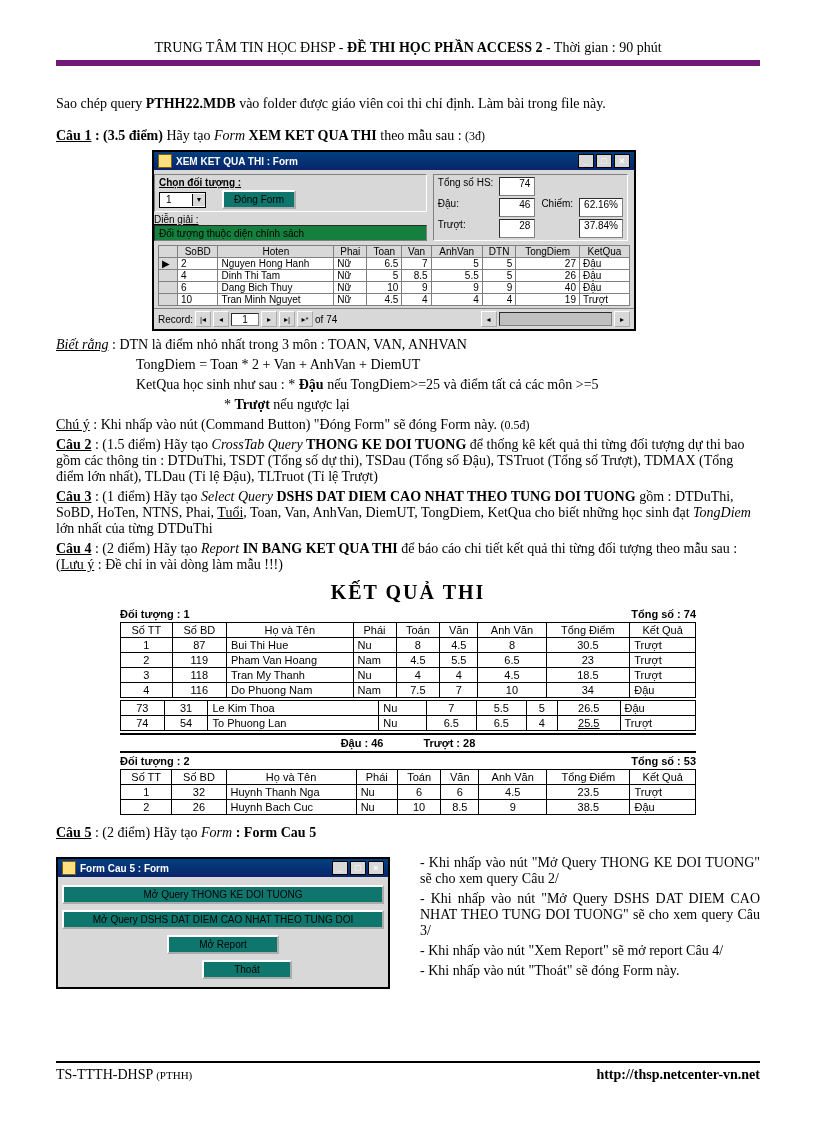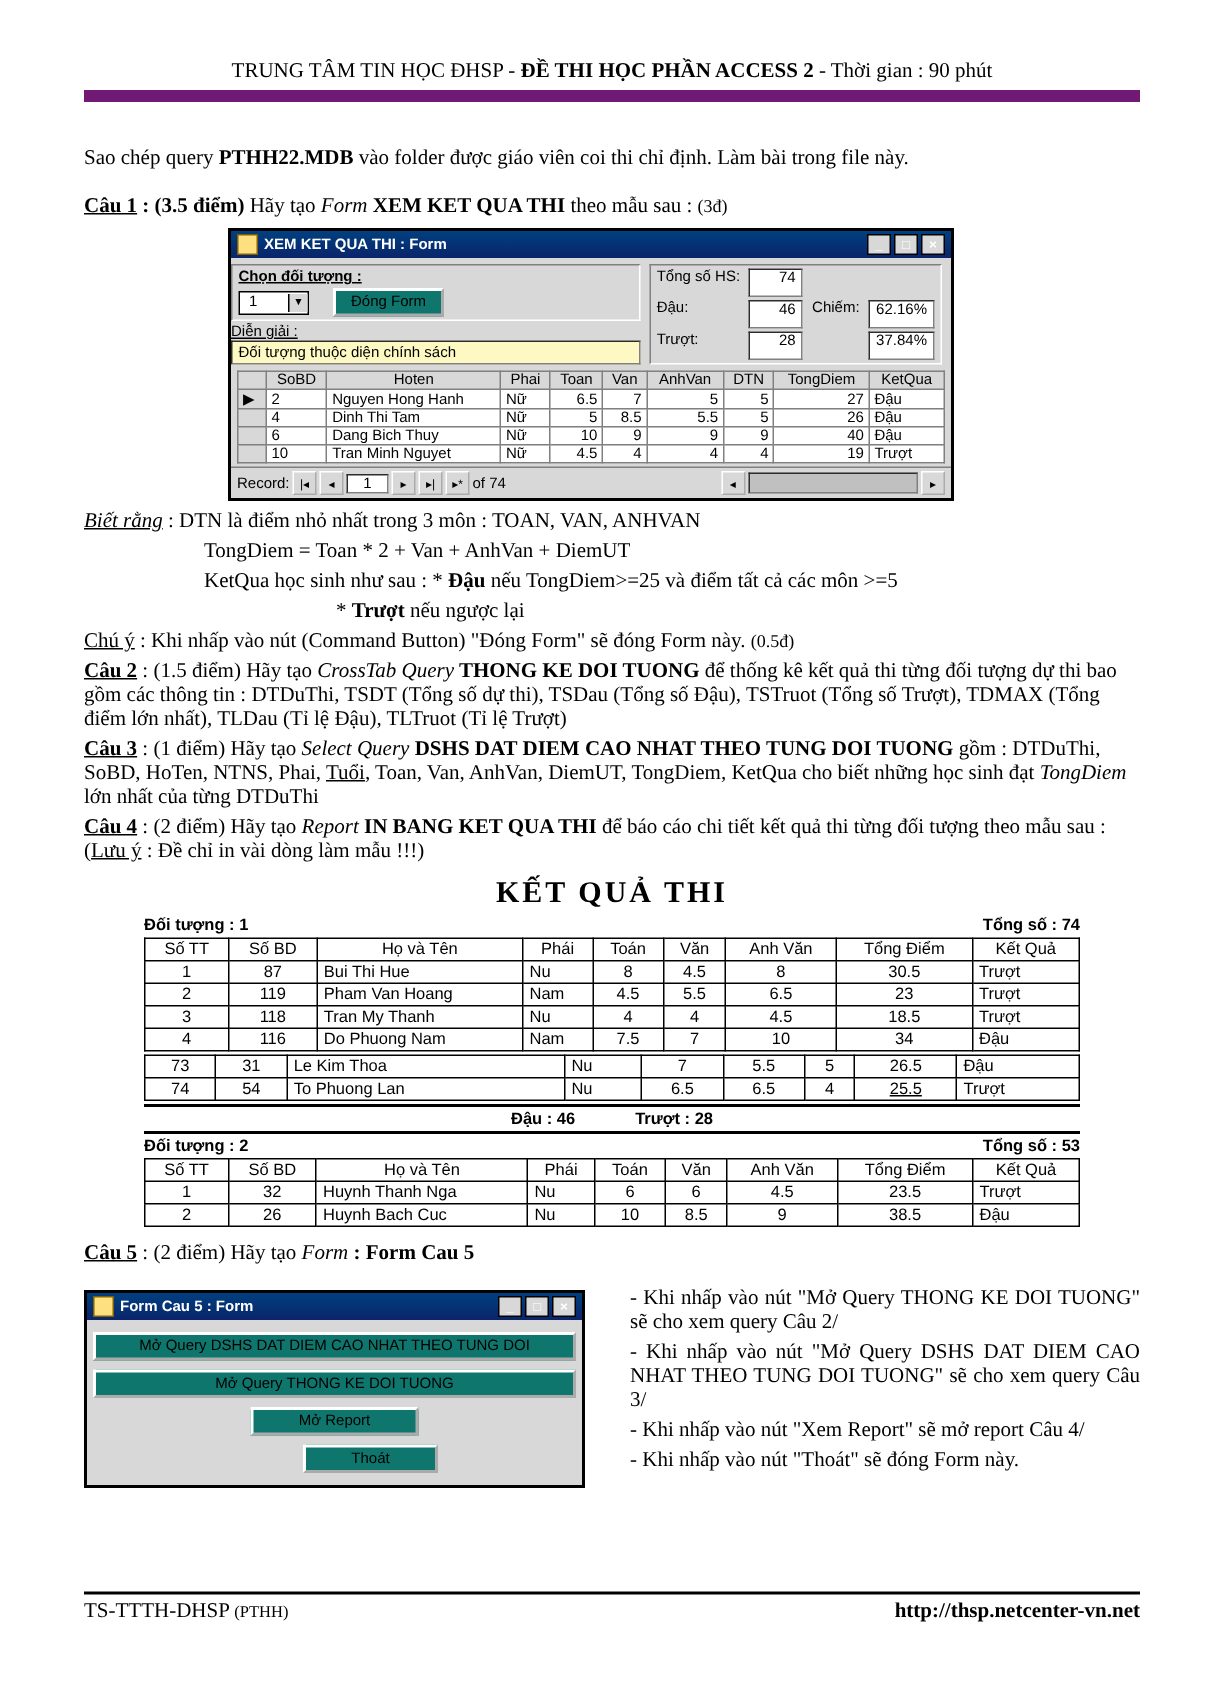--- a/index.html
+++ b/index.html
@@ -10,21 +10,21 @@
     padding: 40px 56px;
     box-sizing: border-box;
     font-family: "Times New Roman", serif;
     font-size: 14px;
     color: #000;
     position: relative;
     background: #fff;
   }
   .header {
     text-align: center;
-    border-bottom: 8px solid #701a75;
+    border-bottom: 6px solid #701a75;
     padding-bottom: 4px;
     margin-bottom: 30px;
     font-size: 14px;
   }
   .header b { font-weight: bold; }
   p { margin: 4px 0; }
   .u { text-decoration: underline; }
   .i { font-style: italic; }
   .b { font-weight: bold; }
   .instr { margin: 6px 0 16px 0; }
@@ -75,21 +75,21 @@
     display:inline-flex; align-items:center;
     background:#fff; border:1px solid #000;
     height:14px;
   }
   .combo .val { padding:0 6px; min-width: 20px; font-size:10px; }
   .combo .drop {
     width:12px; height:12px; background:#d8d8d8; border-left:1px solid #000;
     display:flex;align-items:center;justify-content:center;font-size:7px;
   }
   .txtfield {
-    background:#fef9c3; border:1px inset #808080;
+    background:#15803d; border:1px inset #808080;
     padding:0 4px; height:14px; min-width:120px; font-size:10px;
     display:flex;align-items:center;
   }
   .btn3d {
     background:#0f766e; border:2px outset #fff; padding:2px 10px;
     font-size:10px;
   }
   .statbox {
     font-size:10px; display:grid; grid-template-columns:auto auto auto auto; gap:2px 6px;
   }
@@ -107,21 +107,21 @@
     border-top:1px solid #808080;
   }
   .navbtn { width:14px;height:14px;background:#d8d8d8;border:1px outset #fff;font-size:8px;display:flex;align-items:center;justify-content:center; }
   .navfield { background:#fff;border:1px inset #808080;padding:0 4px;min-width:18px;text-align:center; }
 
   
   .reporttitle {
     text-align:center; font-weight:bold; font-size:20px; letter-spacing:2px;
     margin: 8px 0 4px 0;
   }
-  .repwrap { margin: 0 40px; font-size: 11px; }
+  .repwrap { margin: 0 64px; font-size: 11px; }
   .tbl {
     width:100%; border-collapse:collapse; font-size:11px; margin:2px 0;
     font-family: Arial, sans-serif;
   }
   .tbl th, .tbl td { border:1px solid #000; padding:1px 4px; }
   .tbl th { font-weight:normal; }
   .groupline { display:flex; justify-content:space-between; font-weight:bold; font-size:11px; margin:2px 0; font-family:Arial, sans-serif;}
   .sumline { border-top:2px solid #000;border-bottom:2px solid #000; padding:2px 0; display:flex; gap:40px; font-weight:bold; font-size:11px; font-family:Arial,sans-serif; justify-content:center;}
 
   
@@ -456,22 +456,22 @@
     <div class="win win2">
       <div class="titlebar">
         <span class="t-icon"></span>
         <span>Form Cau 5 : Form</span>
         <span class="spacer"></span>
         <span class="winbtn">_</span>
         <span class="winbtn">□</span>
         <span class="winbtn">×</span>
       </div>
       <div class="body">
+        <span class="btn3d" style="width:95%;text-align:center;">Mở Query THONG KE DOI TUONG</span>
         <span class="btn3d" style="width:95%;text-align:center;">Mở Query DSHS DAT DIEM CAO NHAT THEO TUNG DOI</span>
-        <span class="btn3d" style="width:95%;text-align:center;">Mở Query THONG KE DOI TUONG</span>
         <span class="btn3d" style="padding:2px 30px;">Mở Report</span>
         <span class="btn3d" style="padding:2px 30px;margin-left:48px;">Thoát</span>
       </div>
     </div>
   </div>
   <div class="col bullets just">
     <p>Khi nhấp vào nút "Mở Query THONG KE DOI TUONG" sẽ cho xem query Câu 2/</p>
     <p>Khi nhấp vào nút "Mở Query DSHS DAT DIEM CAO NHAT THEO TUNG DOI TUONG" sẽ cho xem query Câu 3/</p>
     <p>Khi nhấp vào nút "Xem Report" sẽ mở report Câu 4/</p>
     <p>Khi nhấp vào nút "Thoát" sẽ đóng Form này.</p>

